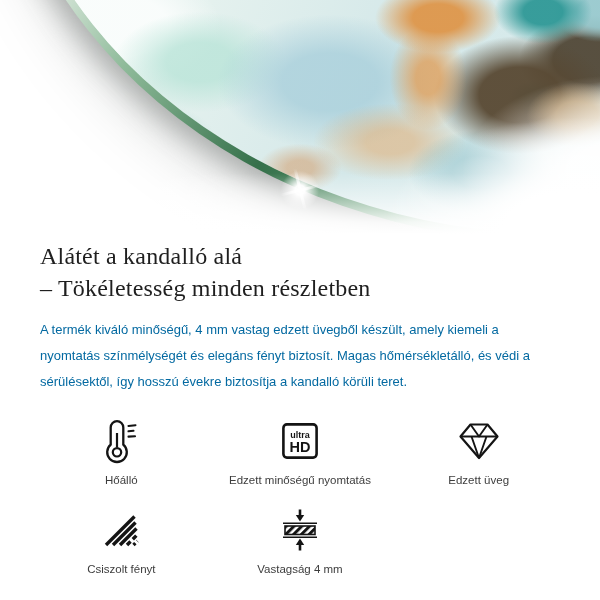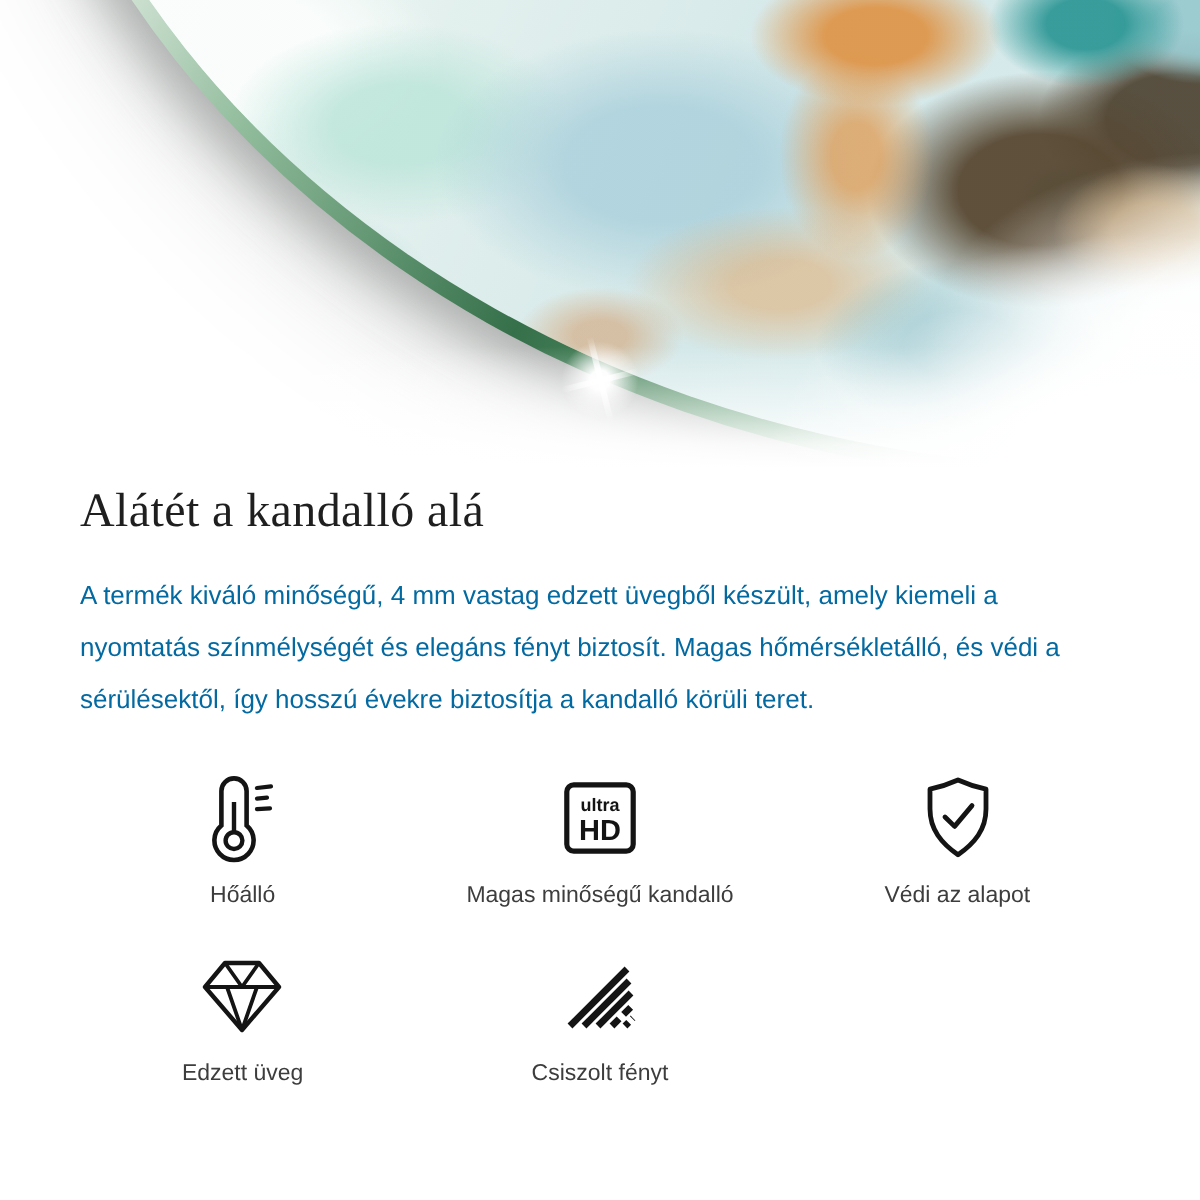--- a/index.html
+++ b/index.html
@@ -87,20 +87,21 @@
     <div class="disc-art"></div>
     <div class="photo-fade"></div>
     <div class="sparkle">
       <span class="sparkle-core"></span>
     </div>
   </div>
 
   <div class="content">
     <h1 class="title">
       <span>Alátét a kandalló alá</span>
+      <span>– Tökéletesség minden részletben</span>
     </h1>
     <p class="desc">A termék kiváló minőségű, 4 mm vastag edzett üvegből készült, amely kiemeli a nyomtatás színmélységét és elegáns fényt biztosít. Magas hőmérsékletálló, és védi a sérülésektől, így hosszú évekre biztosítja a kandalló körüli teret.</p>
   </div>
 
   <div class="features">
 
     <div class="feature">
       <div class="icon-wrap">
         <svg width="40" height="46" viewBox="0 0 40 46">
           <path class="ico" stroke-width="2.3" d="M16 3.2 a6.3 6.3 0 0 1 6.3 6.3 v17.2 a9.8 9.8 0 1 1 -12.6 0 V9.5 A6.3 6.3 0 0 1 16 3.2 Z"></path>
@@ -115,32 +116,23 @@
     </div>
 
     <div class="feature">
       <div class="icon-wrap">
         <svg width="40" height="40" viewBox="0 0 40 40">
           <rect class="ico" stroke-width="2.6" x="3.4" y="3.4" width="33.2" height="33.2" rx="3.5"></rect>
           <text x="20" y="16.5" text-anchor="middle" font-size="9" font-weight="600" fill="#141414" font-family="'Liberation Sans', sans-serif">ultra</text>
           <text x="20" y="31" text-anchor="middle" font-size="14.5" font-weight="700" fill="#141414" font-family="'Liberation Sans', sans-serif">HD</text>
         </svg>
       </div>
-      <div class="feature-label">Magas minőségű kandalló</div>
+      <div class="feature-label">Edzett minőségű nyomtatás</div>
     </div>
 
-    <div class="feature">
-      <div class="icon-wrap">
-        <svg width="40" height="44" viewBox="0 0 40 44">
-          <path class="ico" stroke-width="2.4" stroke-linejoin="round" d="M20 3 C24 4.8 29.5 6.6 34 7.6 V17.5 C34 27.8 28.3 34.6 20 40.4 C11.7 34.6 6 27.8 6 17.5 V7.6 C10.5 6.6 16 4.8 20 3 Z"></path>
-          <path class="ico" stroke-width="2.4" stroke-linecap="round" stroke-linejoin="round" d="M13.5 21.5 L18.3 26.2 L27 15.8"></path>
-        </svg>
-      </div>
-      <div class="feature-label">Védi az alapot</div>
-    </div>
 
     <div class="feature">
       <div class="icon-wrap">
         <svg width="44" height="40" viewBox="0 0 44 40">
           <path class="ico" stroke-width="2.2" stroke-linejoin="round" d="M13.5 3.5 H30.5 L40.5 15.5 L22 37 L3.5 15.5 Z"></path>
           <path class="ico" stroke-width="1.9" d="M3.5 15.5 H40.5"></path>
           <path class="ico" stroke-width="1.9" stroke-linejoin="round" d="M13.5 3.5 L22 15.5 L30.5 3.5"></path>
           <path class="ico" stroke-width="1.9" d="M14.5 15.5 L22 37 M29.5 15.5 L22 37"></path>
         </svg>
       </div>
@@ -153,15 +145,34 @@
           <line class="ico" stroke-width="3.4" x1="5" y1="35" x2="33.5" y2="6.5"></line>
           <line class="ico" stroke-width="3.4" x1="12" y1="35" x2="34.5" y2="12.5"></line>
           <line class="ico" stroke-width="3.4" x1="19" y1="35" x2="35.5" y2="18.5"></line>
           <line class="ico" stroke-width="3.4" x1="26" y1="35" x2="36" y2="25" stroke-dasharray="5 3.2"></line>
           <line class="ico" stroke-width="3.4" x1="32.5" y1="35" x2="36.5" y2="31" stroke-dasharray="2.6 2.6"></line>
         </svg>
       </div>
       <div class="feature-label">Csiszolt fényt</div>
     </div>
 
+    <div class="feature">
+      <div class="icon-wrap">
+        <svg width="40" height="46" viewBox="0 0 40 46">
+          <defs>
+            <pattern id="hatchP" width="5.5" height="5.5" patternUnits="userSpaceOnUse" patternTransform="rotate(45)">
+              <rect x="0" y="0" width="3" height="5.5" fill="#141414"></rect>
+            </pattern>
+          </defs>
+          <line class="ico" stroke-width="1.6" x1="3" y1="16.2" x2="37" y2="16.2"></line>
+          <rect x="5" y="19" width="30" height="8.5" fill="url(#hatchP)" stroke="#141414" stroke-width="1.6"></rect>
+          <line class="ico" stroke-width="1.6" x1="3" y1="30.3" x2="37" y2="30.3"></line>
+          <line class="ico" stroke-width="2.6" x1="20" y1="2.5" x2="20" y2="8.5"></line>
+          <path d="M15.8 8 L24.2 8 L20 14.4 Z" fill="#141414"></path>
+          <line class="ico" stroke-width="2.6" x1="20" y1="43.5" x2="20" y2="37.5"></line>
+          <path d="M15.8 38 L24.2 38 L20 31.6 Z" fill="#141414"></path>
+        </svg>
+      </div>
+      <div class="feature-label">Vastagság 4 mm</div>
+    </div>
 
   </div>
 </div>
 
 </body></html>

